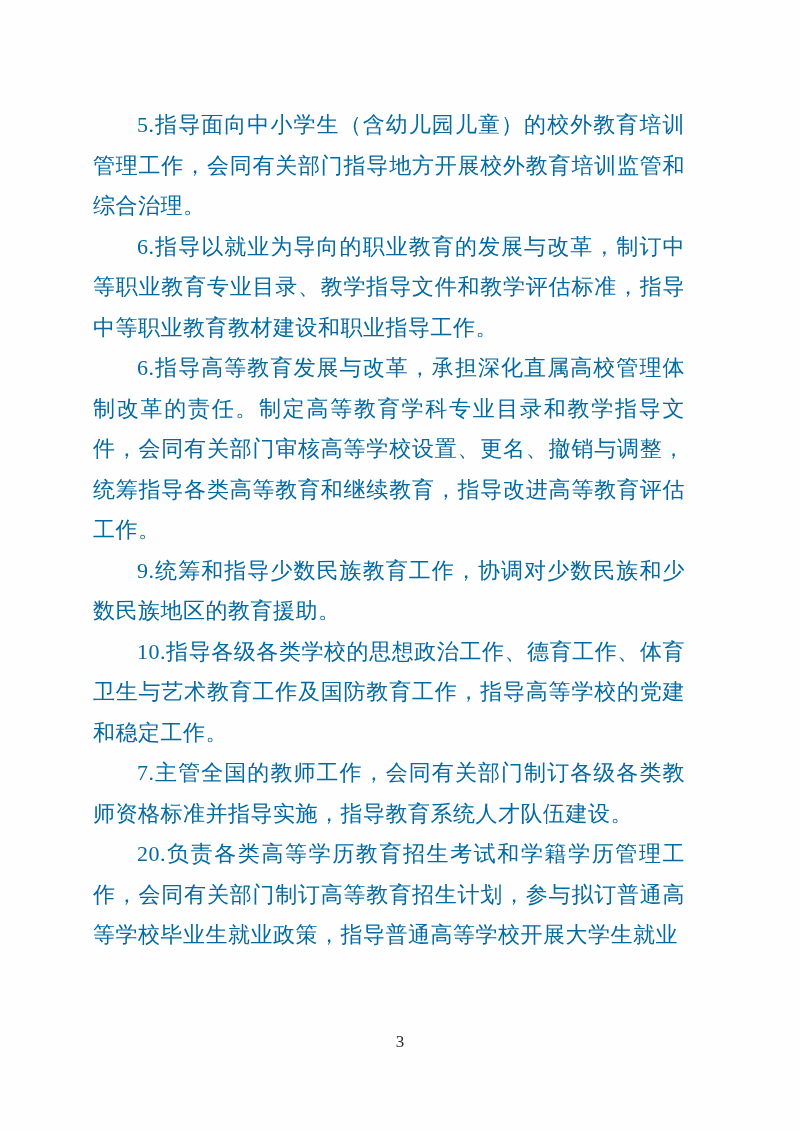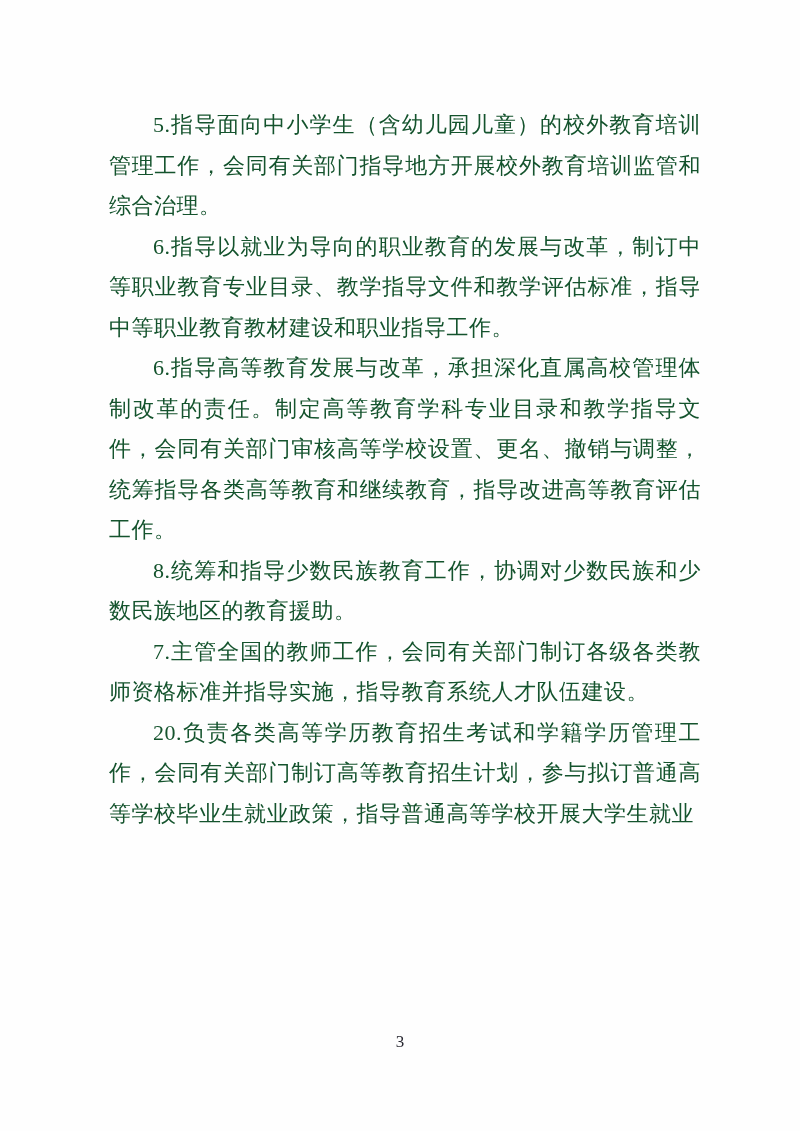--- a/index.html
+++ b/index.html
@@ -15,25 +15,24 @@
     overflow: hidden;
     font-family: "Liberation Serif", "DejaVu Serif", serif;
   }
   .content {
     position: absolute;
     left: 93px;
     top: 105px;
     width: 592px;
     font-size: 22px;
     line-height: 40.5px;
-    color: #14532d;
+    color: #0369a1;
     text-align: justify;
     text-justify: inter-character;
     letter-spacing: 0.5px;
-    margin-left: 16px;
   }
   .content p {
     margin: 0;
     padding: 0;
     text-indent: 2em;
     word-break: break-all;
   }
   .footer {
     position: absolute;
     left: 0;
@@ -46,20 +45,21 @@
   }
 </style>
 </head>
 <body>
 
 <div class="page">
   <div class="content">
     <p>5.指导面向中小学生（含幼儿园儿童）的校外教育培训管理工作，会同有关部门指导地方开展校外教育培训监管和综合治理。</p>
     <p>6.指导以就业为导向的职业教育的发展与改革，制订中等职业教育专业目录、教学指导文件和教学评估标准，指导中等职业教育教材建设和职业指导工作。</p>
     <p>6.指导高等教育发展与改革，承担深化直属高校管理体制改革的责任。制定高等教育学科专业目录和教学指导文件，会同有关部门审核高等学校设置、更名、撤销与调整，统筹指导各类高等教育和继续教育，指导改进高等教育评估工作。</p>
-    <p>8.统筹和指导少数民族教育工作，协调对少数民族和少数民族地区的教育援助。</p>
+    <p>9.统筹和指导少数民族教育工作，协调对少数民族和少数民族地区的教育援助。</p>
+    <p>10.指导各级各类学校的思想政治工作、德育工作、体育卫生与艺术教育工作及国防教育工作，指导高等学校的党建和稳定工作。</p>
     <p>7.主管全国的教师工作，会同有关部门制订各级各类教师资格标准并指导实施，指导教育系统人才队伍建设。</p>
     <p>20.负责各类高等学历教育招生考试和学籍学历管理工作，会同有关部门制订高等教育招生计划，参与拟订普通高等学校毕业生就业政策，指导普通高等学校开展大学生就业</p>
   </div>
   <div class="footer">
     <span>3</span>
   </div>
 </div>
 
 </body></html>

